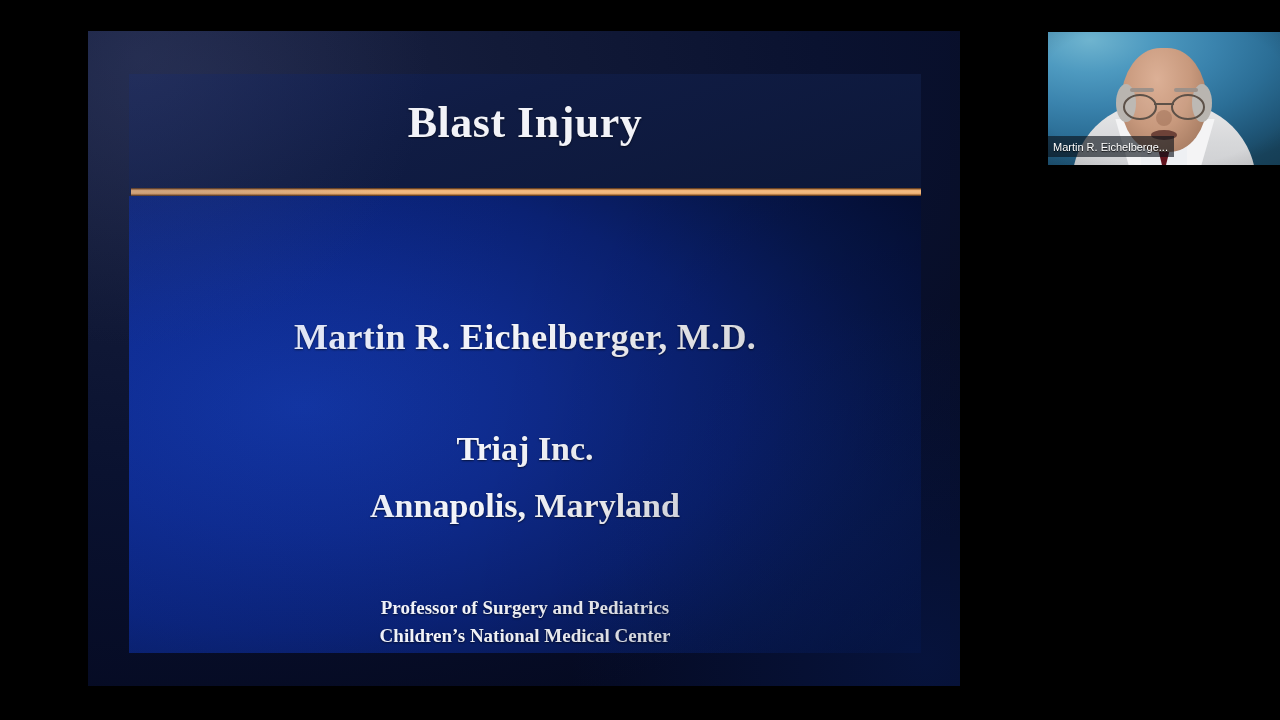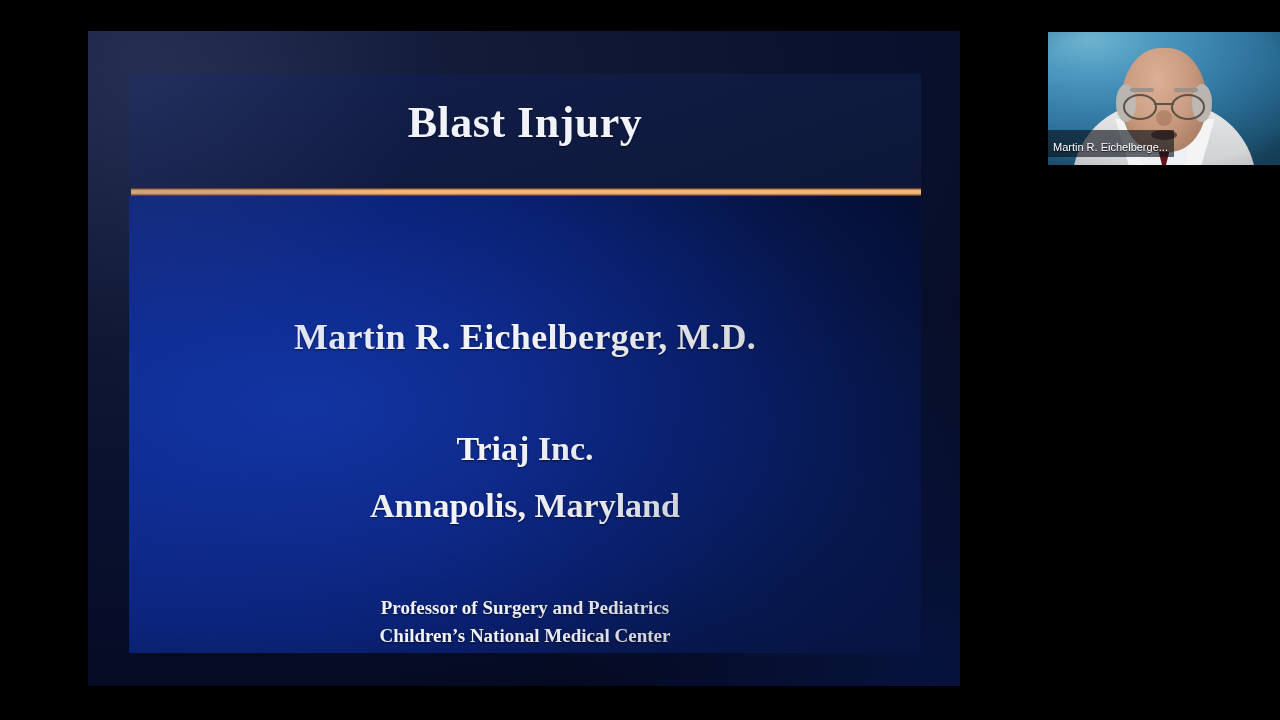--- a/index.html
+++ b/index.html
@@ -282,21 +282,21 @@
     inset: 0;
     background: radial-gradient(ellipse 100% 100% at 50% 45%, rgba(0,0,0,0) 55%, rgba(0,0,0,.28) 100%);
     pointer-events: none;
   }
 
   .video-name {
     position: absolute;
     left: 0;
     bottom: 8px;
     max-width: 138px;
-    padding: 10px 6px 3px 5px;
+    padding: 4px 6px 3px 5px;
     background: rgba(10,16,24,.62);
     color: #ffffff;
     font-family: "Liberation Sans", "DejaVu Sans", sans-serif;
     font-size: 11px;
     line-height: 14px;
     font-weight: normal;
     white-space: nowrap;
     overflow: hidden;
     text-overflow: ellipsis;
     text-shadow: 0 1px 1px rgba(0,0,0,.8);

